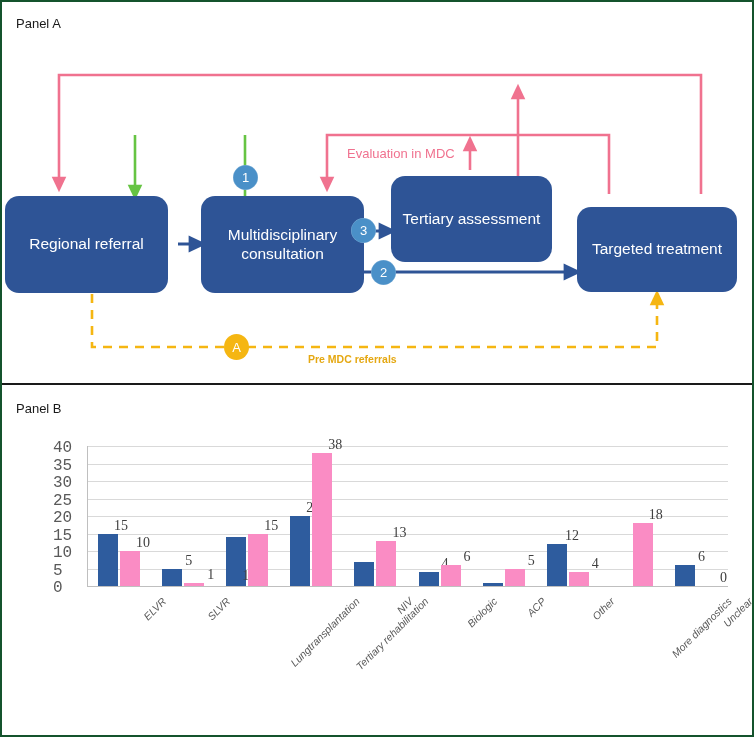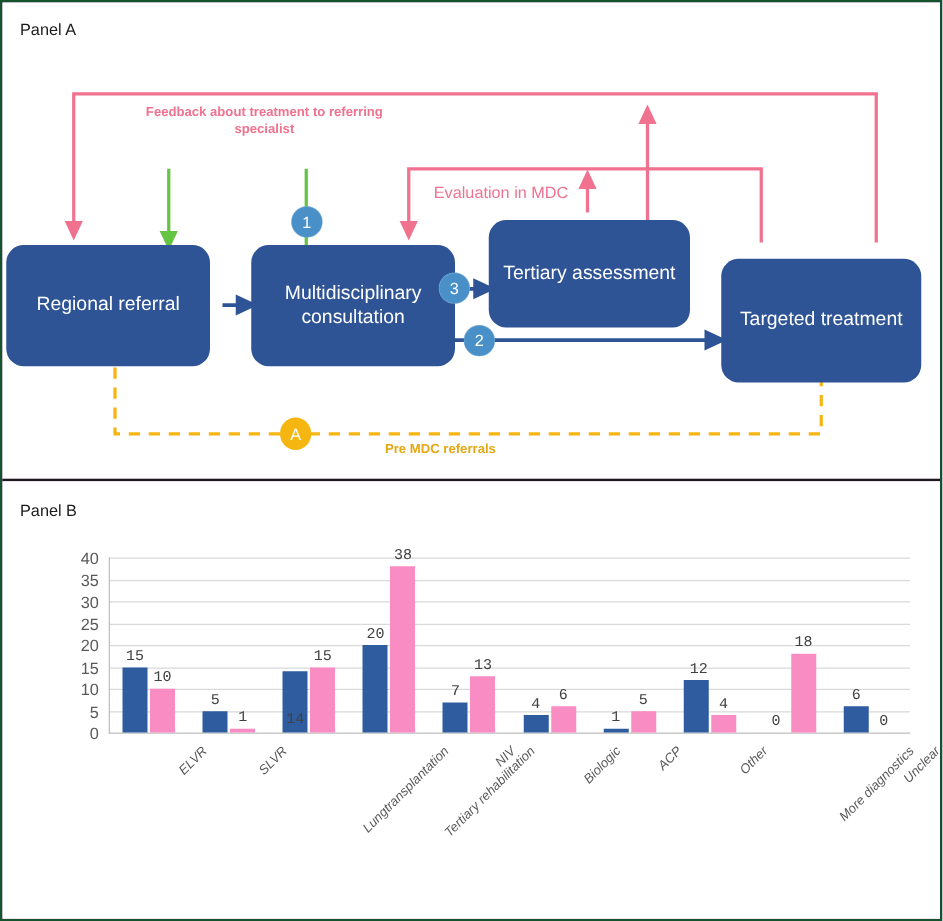--- a/index.html
+++ b/index.html
@@ -78,32 +78,32 @@
   .t-pink-plain{color:#F0728F;font-size:13px;font-weight:normal;}
   .t-green{color:#66C443;font-weight:bold;font-size:10.5px;line-height:1.35;text-align:center;}
   .t-yellow{color:#E5A812;font-weight:bold;font-size:10.5px;}
 
   
   #chart{position:absolute;left:0;top:0;width:750px;height:350px;}
   .gridline{position:absolute;height:1px;background:#d9d9d9;}
   .axisline{position:absolute;background:#bfbfbf;}
   .ytick{
     position:absolute;
-    font-size:13px;color:#595959;
-    font-family:Liberation Sans, sans-serif;
-    text-align:right;width:26px;
+    font-size:16px;color:#595959;
+    font-family:Liberation Mono, monospace;
+    text-align:left;width:26px;
   }
   .bar{position:absolute;}
   .bar.q{background:#2E5C9E;}
   .bar.a{background:#FA8CC4;}
   .vlabel{
     position:absolute;
-    font-size:12px;color:#404040;
-    font-family:Liberation Mono, monospace;
-    text-align:center;width:40px;
+    font-size:14px;color:#404040;
+    font-family:Liberation Serif, serif;
+    text-align:right;width:40px;
   }
   .xlabel{
     position:absolute;
     font-size:10.5px;color:#5a5a5a;
     font-family:"Liberation Sans", sans-serif;
     font-style:italic;
     white-space:nowrap;
     transform-origin:right top;
     transform:rotate(-45deg);
     text-align:right;
@@ -192,42 +192,38 @@
     <div class="pbox" style="left:199px;top:194px;width:163px;height:97px;">
       <span>Multidisciplinary
 consultation</span>
     </div>
 
     <div class="pbox" style="left:389px;top:174px;width:161px;height:86px;">
       <span>Tertiary
 assessment</span>
     </div>
 
-    <div class="pbox" style="left:575px;top:205px;width:160px;height:99px;">
+    <div class="pbox" style="left:575px;top:205px;width:160px;height:85px;">
       <span>Targeted
 treatment</span>
     </div>
 
     <div class="numcirc" style="left:231px;top:163px;width:25px;height:25px;">
       <span>1</span>
     </div>
     <div class="numcirc" style="left:349px;top:216px;width:25px;height:25px;">
       <span>3</span>
     </div>
     <div class="numcirc" style="left:369px;top:258px;width:25px;height:25px;">
       <span>2</span>
     </div>
     <div class="acirc" style="left:222px;top:332px;width:25px;height:26px;">
       <span>A</span>
     </div>
 
-    <div class="flowtext t-pink" style="left:96px;top:68px;width:227px;">
-      <span>Feedback about treatment to referring
-specialist</span>
-    </div>
 
 
     <div class="flowtext t-pink-plain" style="left:345px;top:129px;">
       <span>Evaluation in MDC</span>
     </div>
 
     <div class="flowtext t-yellow" style="left:306px;top:339px;">
       <span>Pre MDC referrals</span>
     </div>
   </div>

